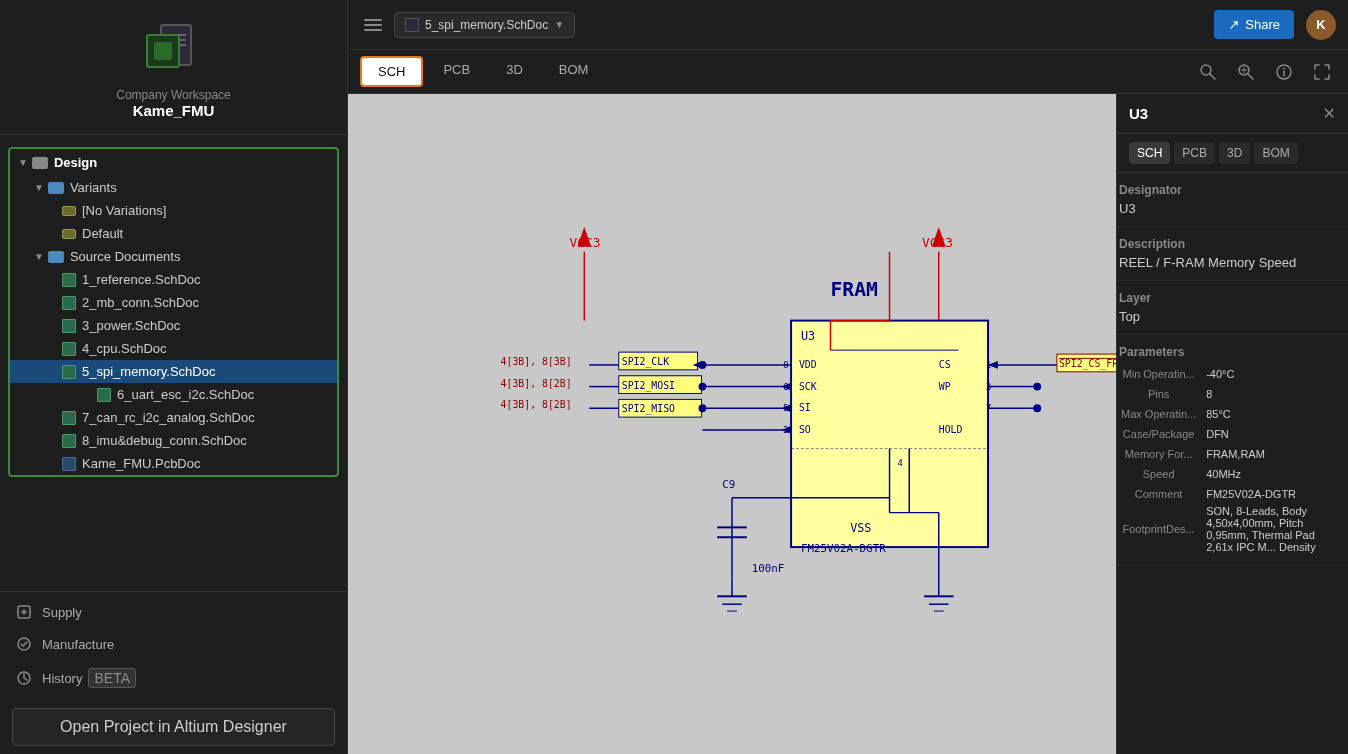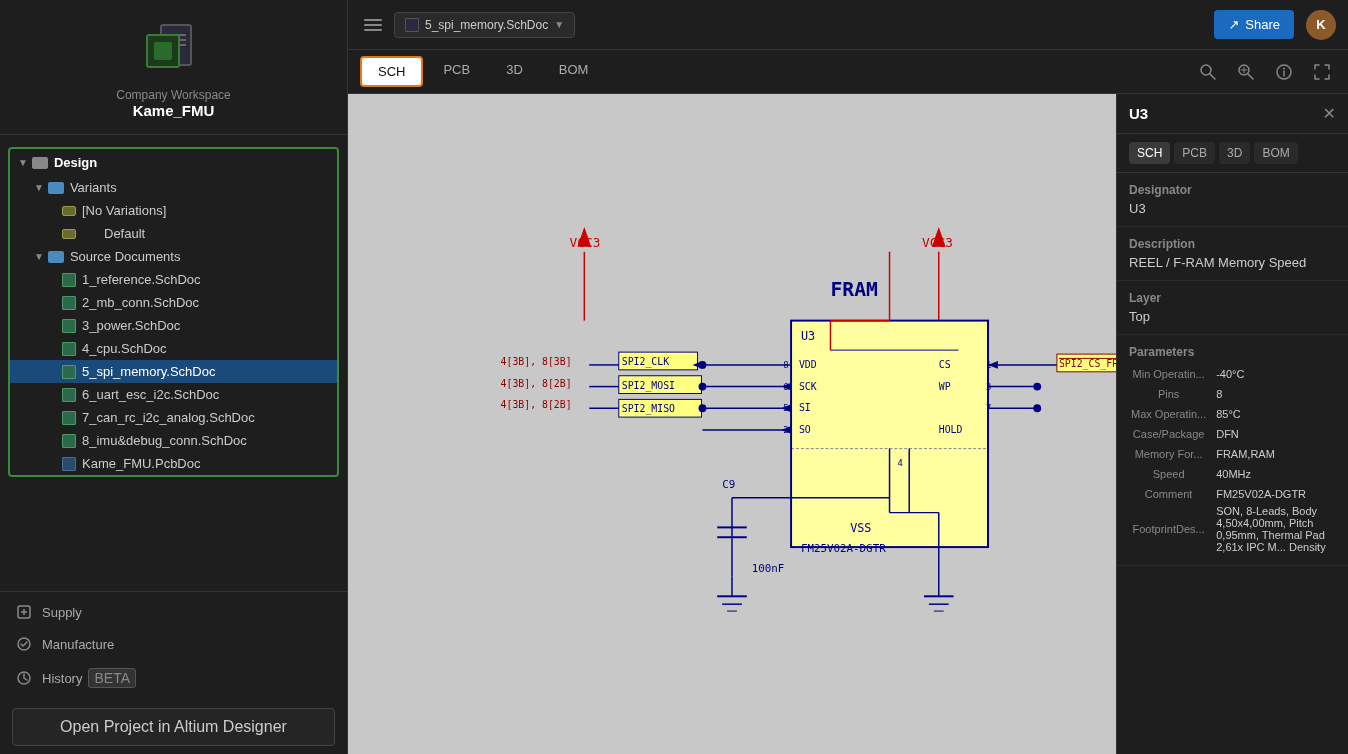--- a/index.html
+++ b/index.html
@@ -63,21 +63,21 @@
     .schematic-svg { width: 100%; height: 100%; }
 
     
     .right-panel { width: 232px; background: #1e1e1e; border-left: 1px solid #333; display: flex; flex-direction: column; flex-shrink: 0; overflow-y: auto; }
     .panel-header { display: flex; align-items: center; justify-content: space-between; padding: 10px 12px; border-bottom: 1px solid #333; }
     .panel-title { font-size: 15px; color: #fff; font-weight: 600; }
     .panel-close { cursor: pointer; color: #888; font-size: 16px; }
     .panel-tabs { display: flex; gap: 4px; padding: 8px 12px; border-bottom: 1px solid #333; }
     .panel-tab { padding: 4px 8px; border-radius: 4px; font-size: 12px; cursor: pointer; color: #aaa; background: #2a2a2a; }
     .panel-tab.active { background: #3a3a3a; color: #fff; }
-    .panel-section { padding: 10px 12px; border-bottom: 1px solid #2a2a2a; }
+    .panel-section { padding: 10px 2px; border-bottom: 1px solid #2a2a2a; }
     .panel-section-title { font-size: 12px; color: #888; font-weight: 600; margin-bottom: 4px; }
     .panel-section-value { font-size: 13px; color: #ccc; }
     .params-table { width: 100%; font-size: 11px; }
     .params-table tr td:first-child { color: #888; padding: 3px 0; padding-right: 8px; text-align: center; white-space: nowrap; }
     .params-table tr td:last-child { color: #ccc; }
 
     
     ::-webkit-scrollbar { width: 6px; }
     ::-webkit-scrollbar-track { background: #1e1e1e; }
     ::-webkit-scrollbar-thumb { background: #444; border-radius: 3px; }
@@ -114,21 +114,21 @@
 
       <div class="sub-item indent1" style="padding-left:24px;">
         <span class="caret">▼</span>
         <span class="folder-icon blue"></span>
         <span>Variants</span>
       </div>
       <div class="sub-item" style="padding-left:52px;">
         <span class="file-icon var" style="border-radius:2px;width:14px;height:10px;"></span>
         <span>[No Variations]</span>
       </div>
-      <div class="sub-item" style="padding-left:52px;gap:22px;">
+      <div class="sub-item" style="padding-left:52px;">
         <span class="file-icon var" style="border-radius:2px;width:14px;height:10px;"></span>
         <span>Default</span>
       </div>
 
       <div class="sub-item" style="padding-left:24px;">
         <span class="caret">▼</span>
         <span class="folder-icon blue"></span>
         <span>Source Documents</span>
       </div>
 
@@ -145,21 +145,21 @@
         <span>3_power.SchDoc</span>
       </div>
       <div class="sub-item" style="padding-left:52px;">
         <span class="file-icon sch"></span>
         <span>4_cpu.SchDoc</span>
       </div>
       <div class="sub-item active-file" style="padding-left:52px;">
         <span class="file-icon sch"></span>
         <span style="color:#fff;">5_spi_memory.SchDoc</span>
       </div>
-      <div class="sub-item" style="padding-left:52px;">
+      <div class="sub-item" style="padding-left:52px;margin-left:35px;">
         <span class="file-icon sch"></span>
         <span>6_uart_esc_i2c.SchDoc</span>
       </div>
       <div class="sub-item" style="padding-left:52px;">
         <span class="file-icon sch"></span>
         <span>7_can_rc_i2c_analog.SchDoc</span>
       </div>
       <div class="sub-item" style="padding-left:52px;">
         <span class="file-icon sch"></span>
         <span>8_imu&amp;debug_conn.SchDoc</span>

